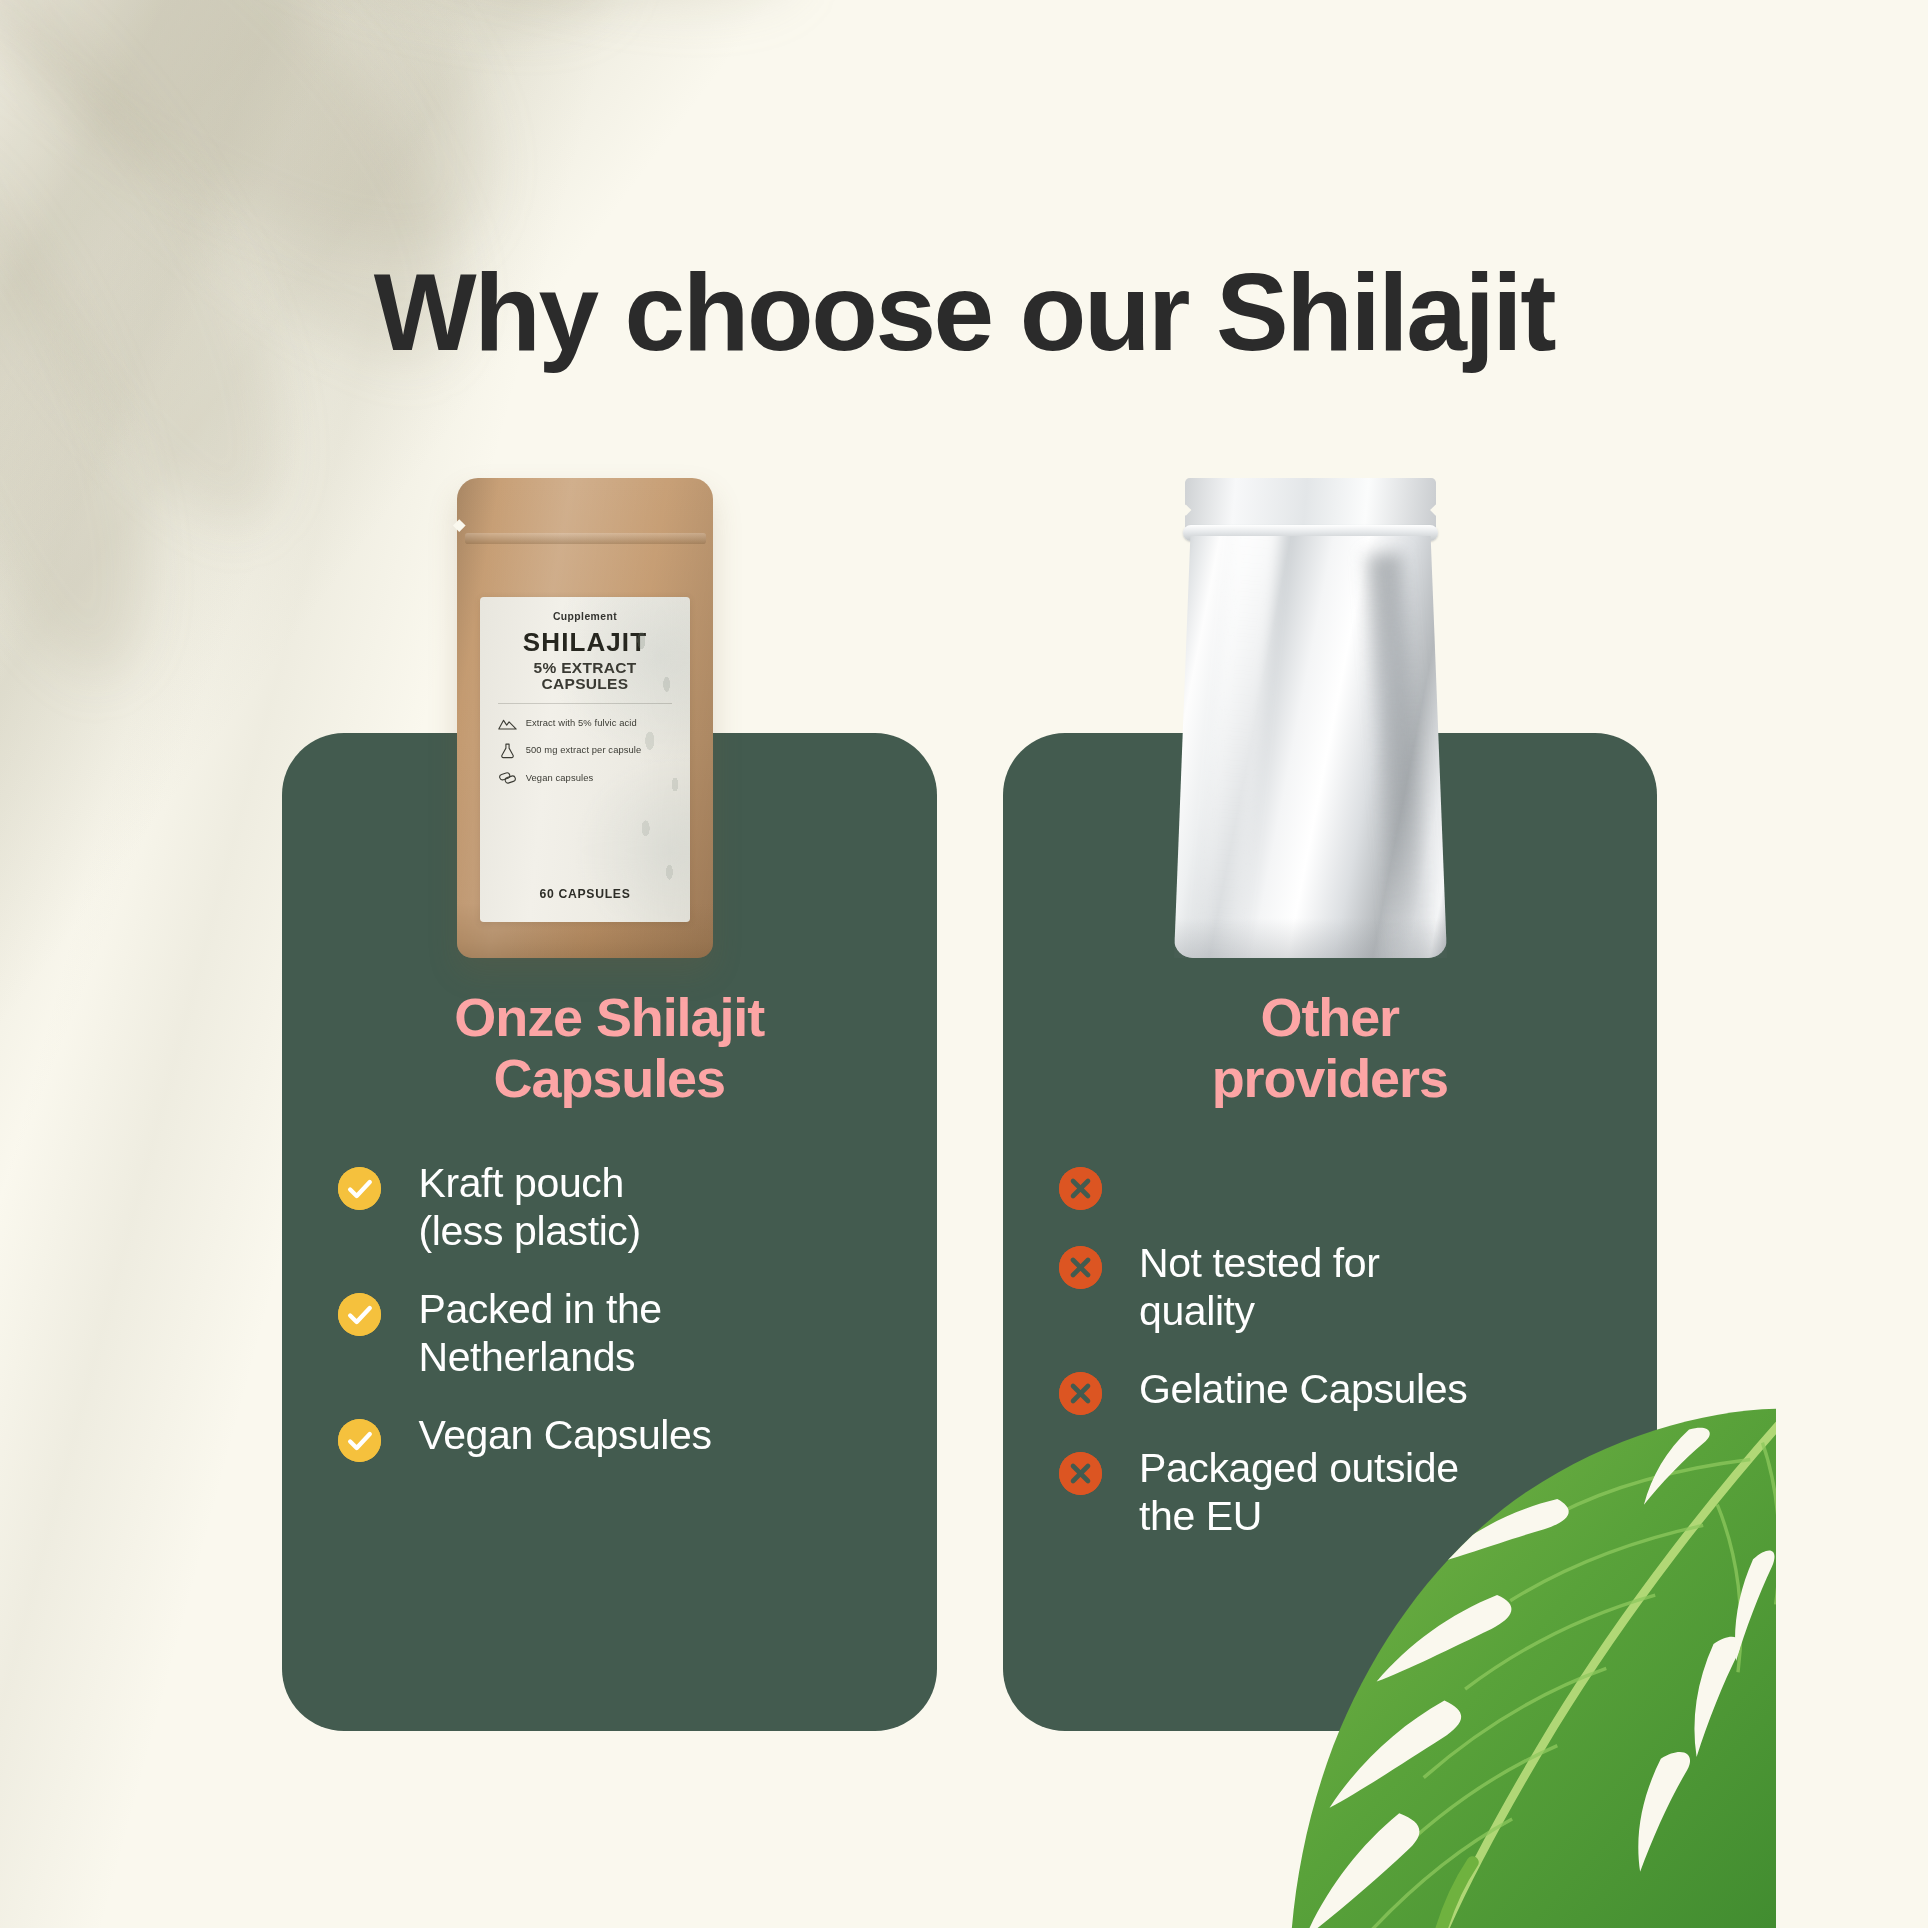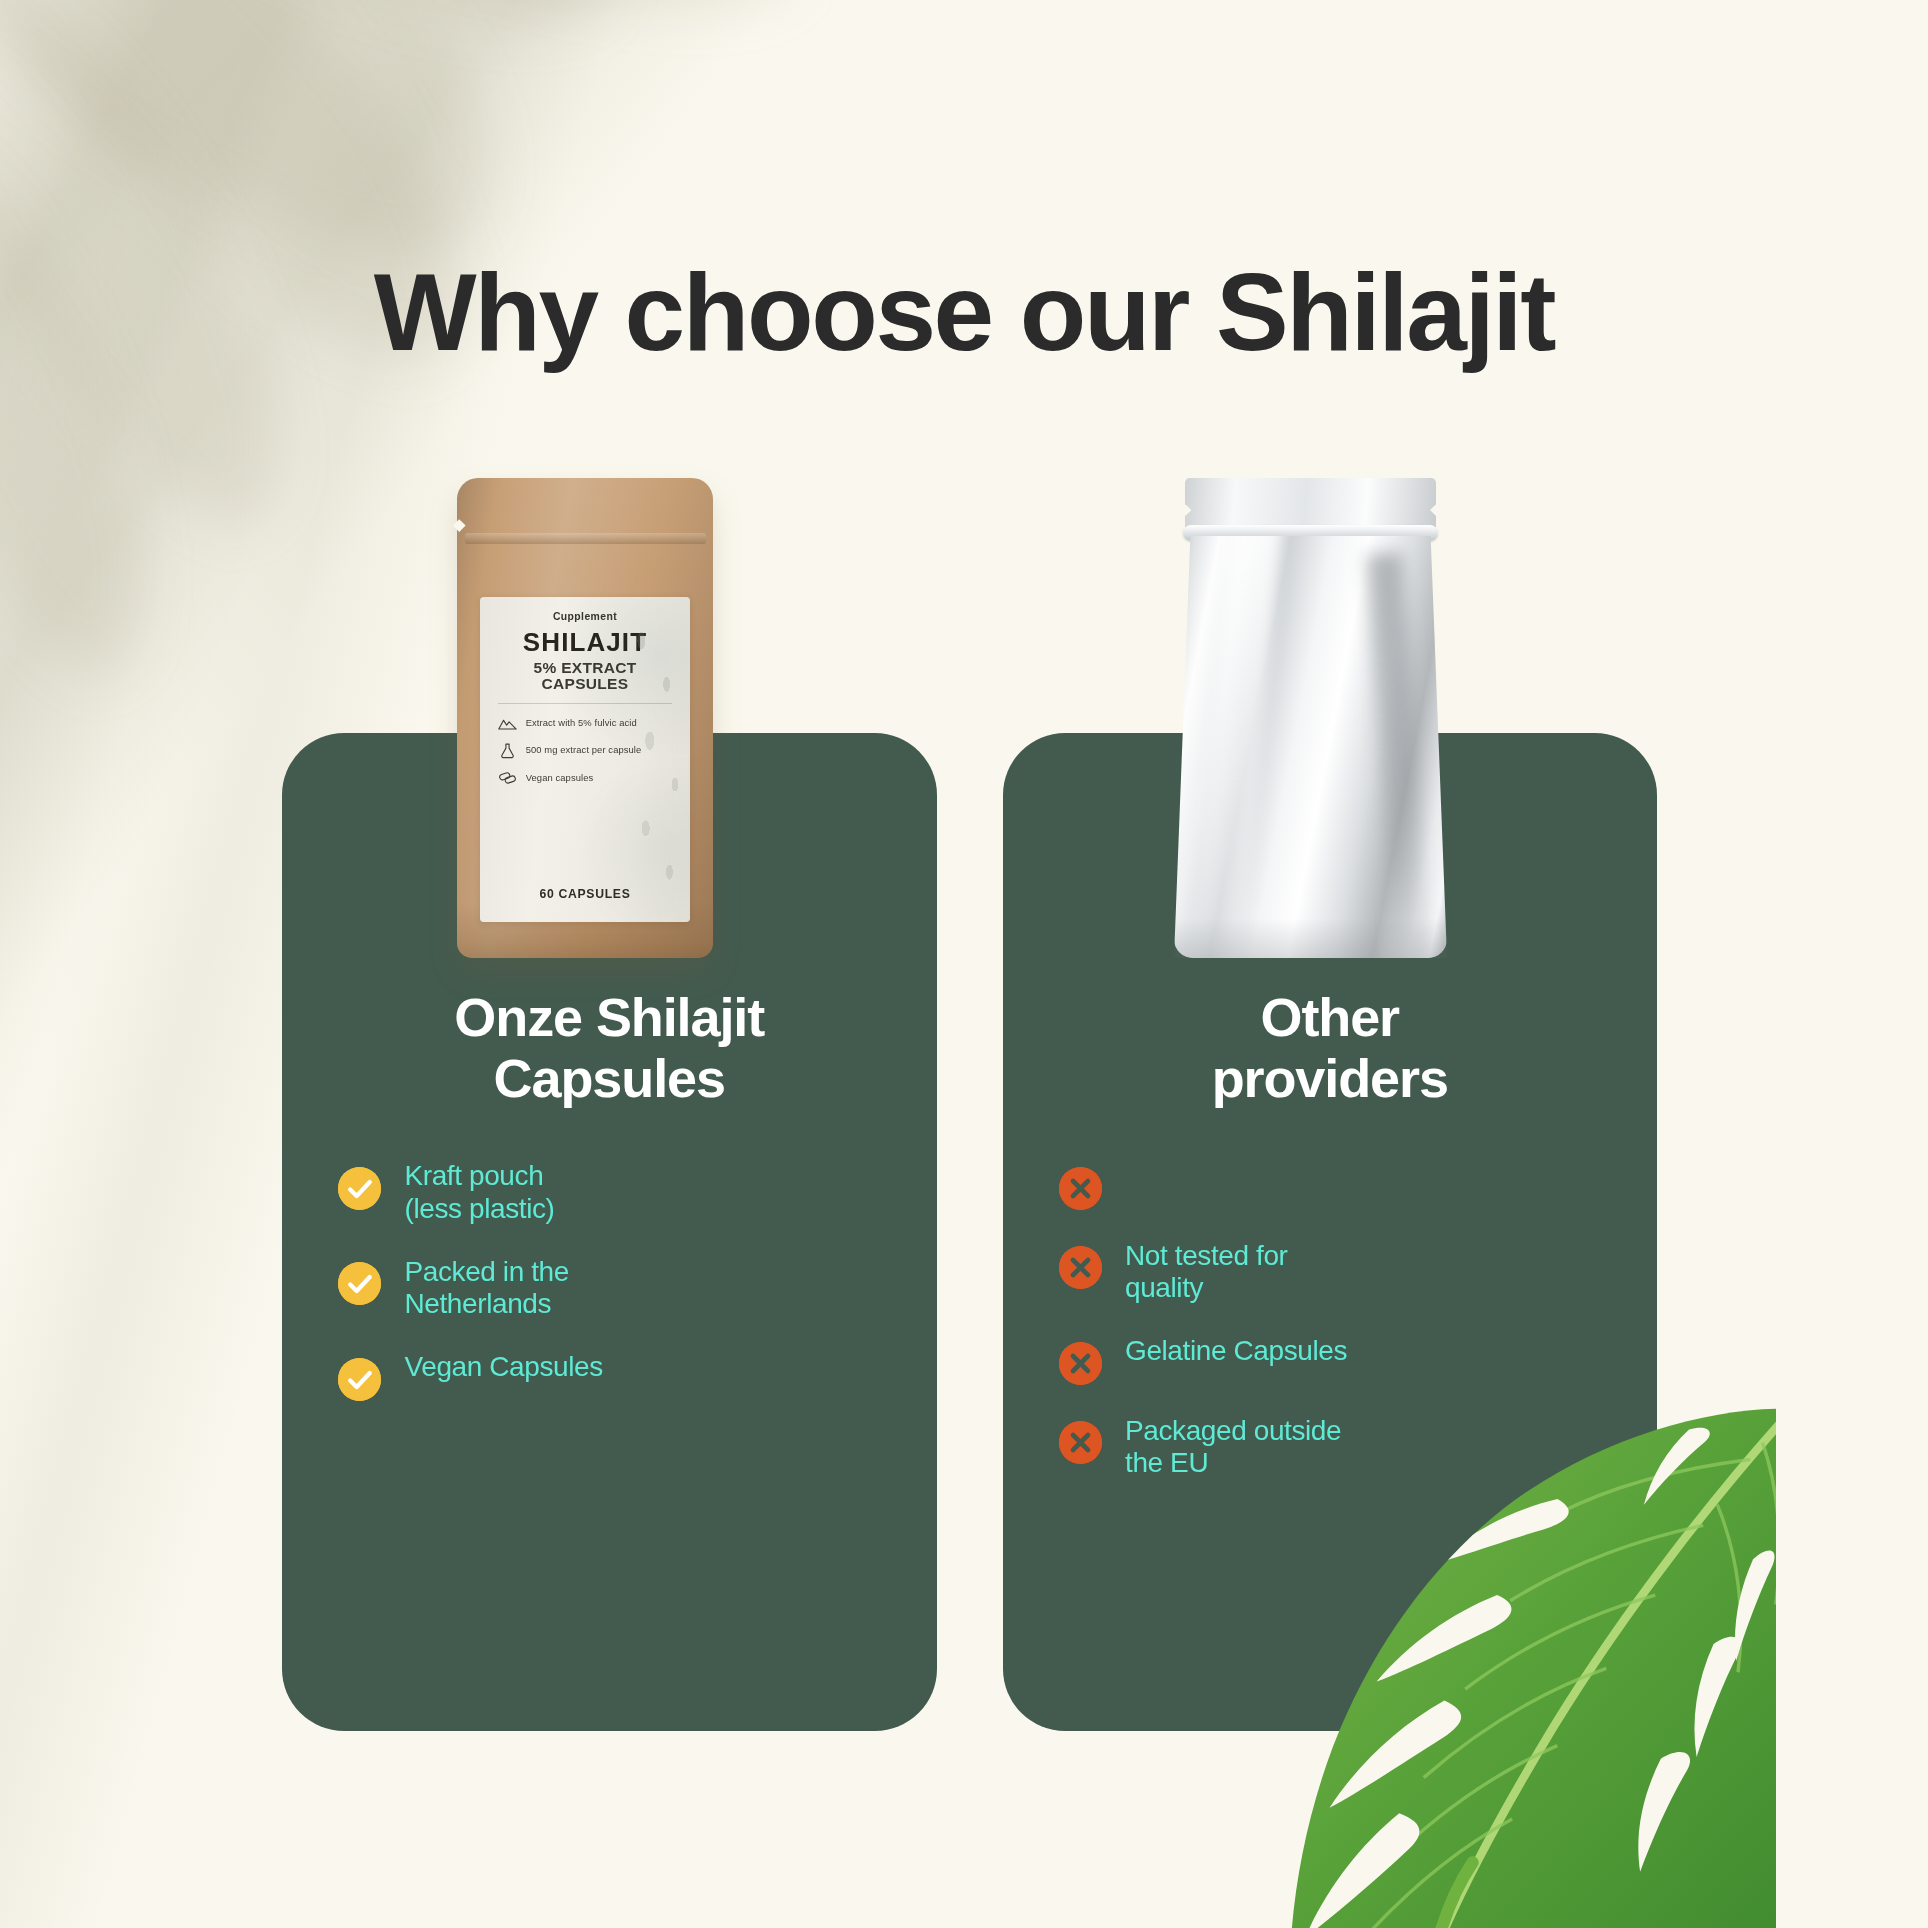--- a/index.html
+++ b/index.html
@@ -296,21 +296,21 @@
   
   .card-inner {
     position: absolute;
     left: 0; right: 0;
     top: 254px;
     padding: 0 43px;
     box-sizing: border-box;
   }
   .card-title {
     text-align: center;
-    color: #ffffff;
+    color: #fca5a5;
     font-size: 54px;
     line-height: 1.13;
     font-weight: 700;
     letter-spacing: -1.1px;
     margin: 0 0 51px 0;
     white-space: pre-line;
   }
   .bullets {
     list-style: none;
     margin: 0;
@@ -327,26 +327,27 @@
     flex: 0 0 auto;
     width: 43px;
     height: 43px;
     border-radius: 50%;
     margin-top: 6.6px;
     display: block;
   }
   .badge.check { background: #f5c13d; }
   .badge.cross { background: #dc5522; }
   .bullet-text {
-    color: #5eead4;
-    font-size: 28px;
+    color: #ffffff;
+    font-size: 41px;
     line-height: 1.17;
     font-weight: 400;
     letter-spacing: -0.4px;
     white-space: pre-line;
+    margin-left: 14px;
   }
 
   
   .leaf {
     position: absolute;
     right: -26px;
     bottom: -38px;
     width: 527px;
     height: 565px;
     z-index: 8;

